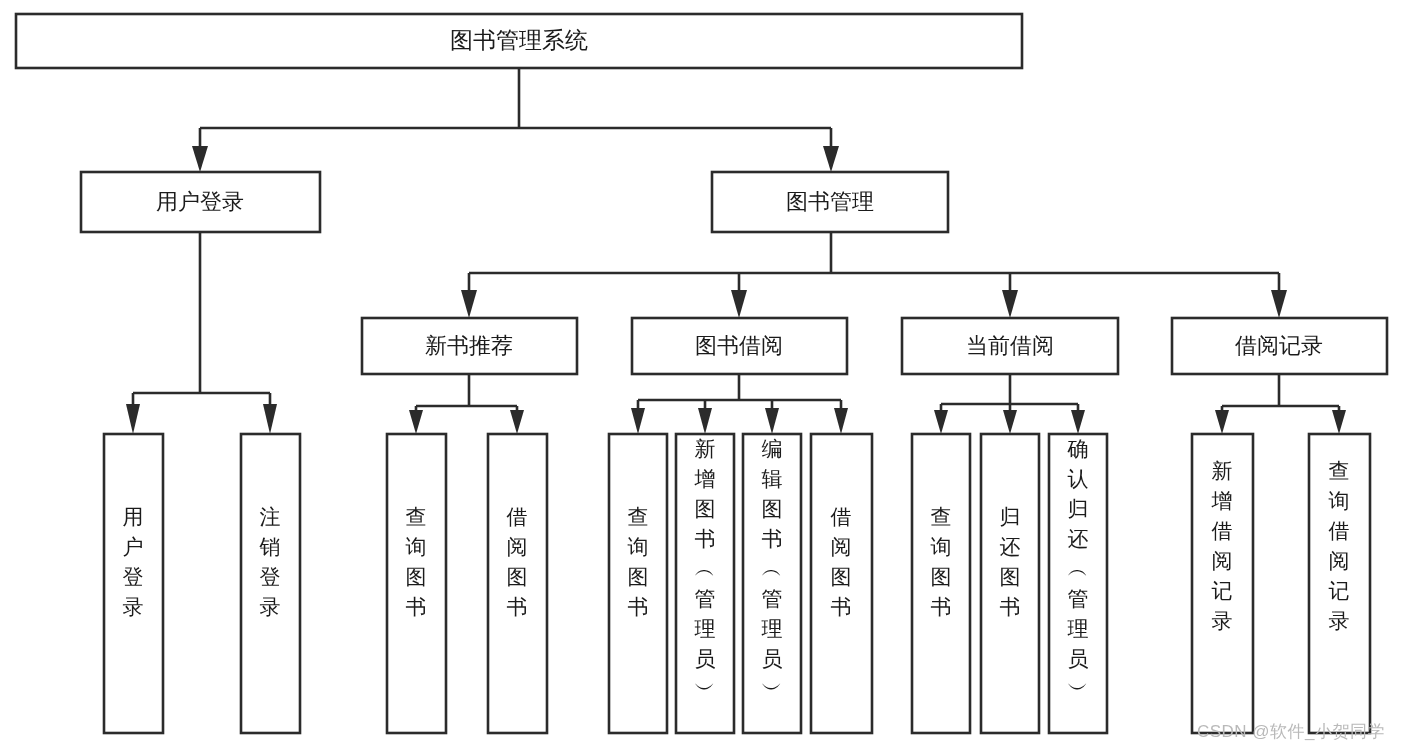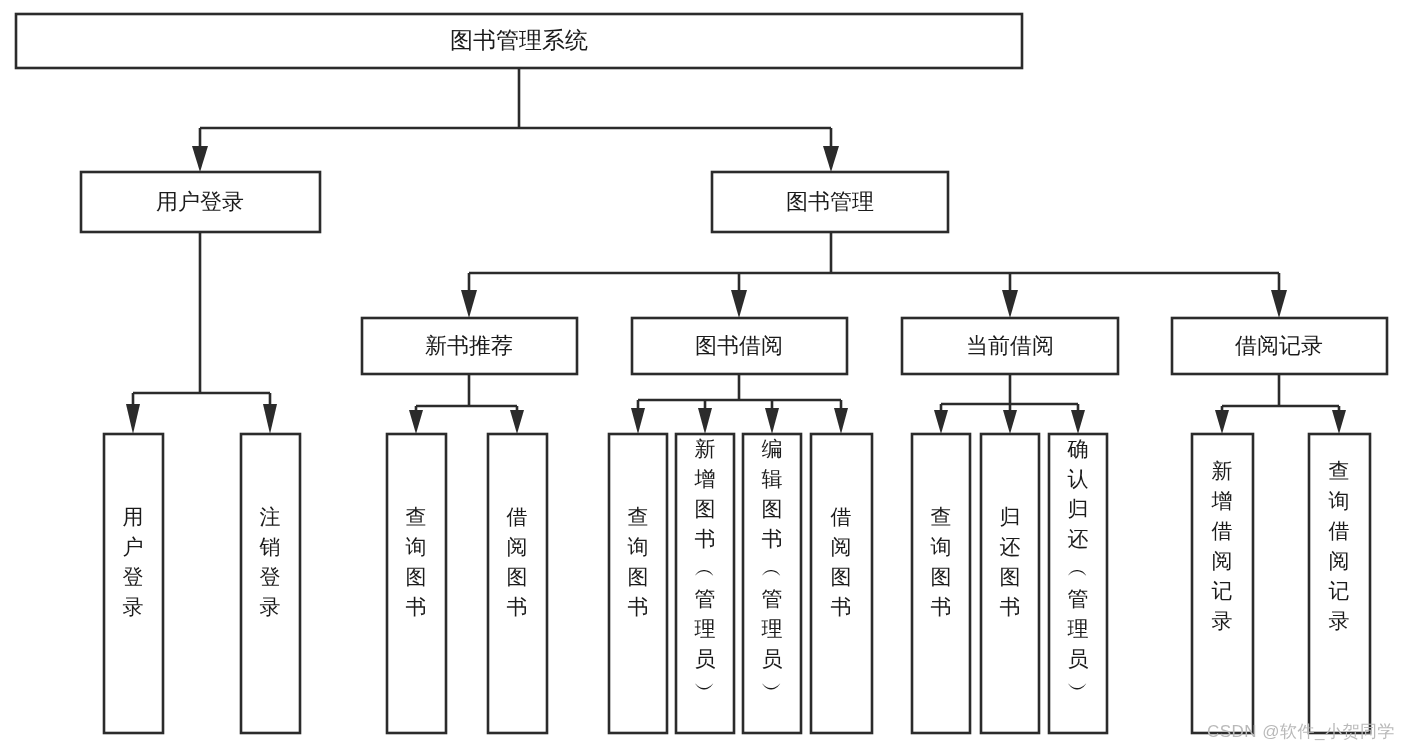--- a/index.html
+++ b/index.html
@@ -47,21 +47,21 @@
     stroke-width: 2.6;
     fill: none;
     stroke-linecap: butt;
   }
   .arrow-head {
     fill: #2b2b2b;
     stroke: none;
   }
   .watermark {
     position: absolute;
-    right: 10px;
+    right: 20px;
     bottom: 4px;
     font-family: "Liberation Sans", "DejaVu Sans", sans-serif;
     font-size: 17px;
     color: #b9b9b9;
     white-space: nowrap;
     letter-spacing: 0.5px;
   }
 </style>
 </head>
 <body>

